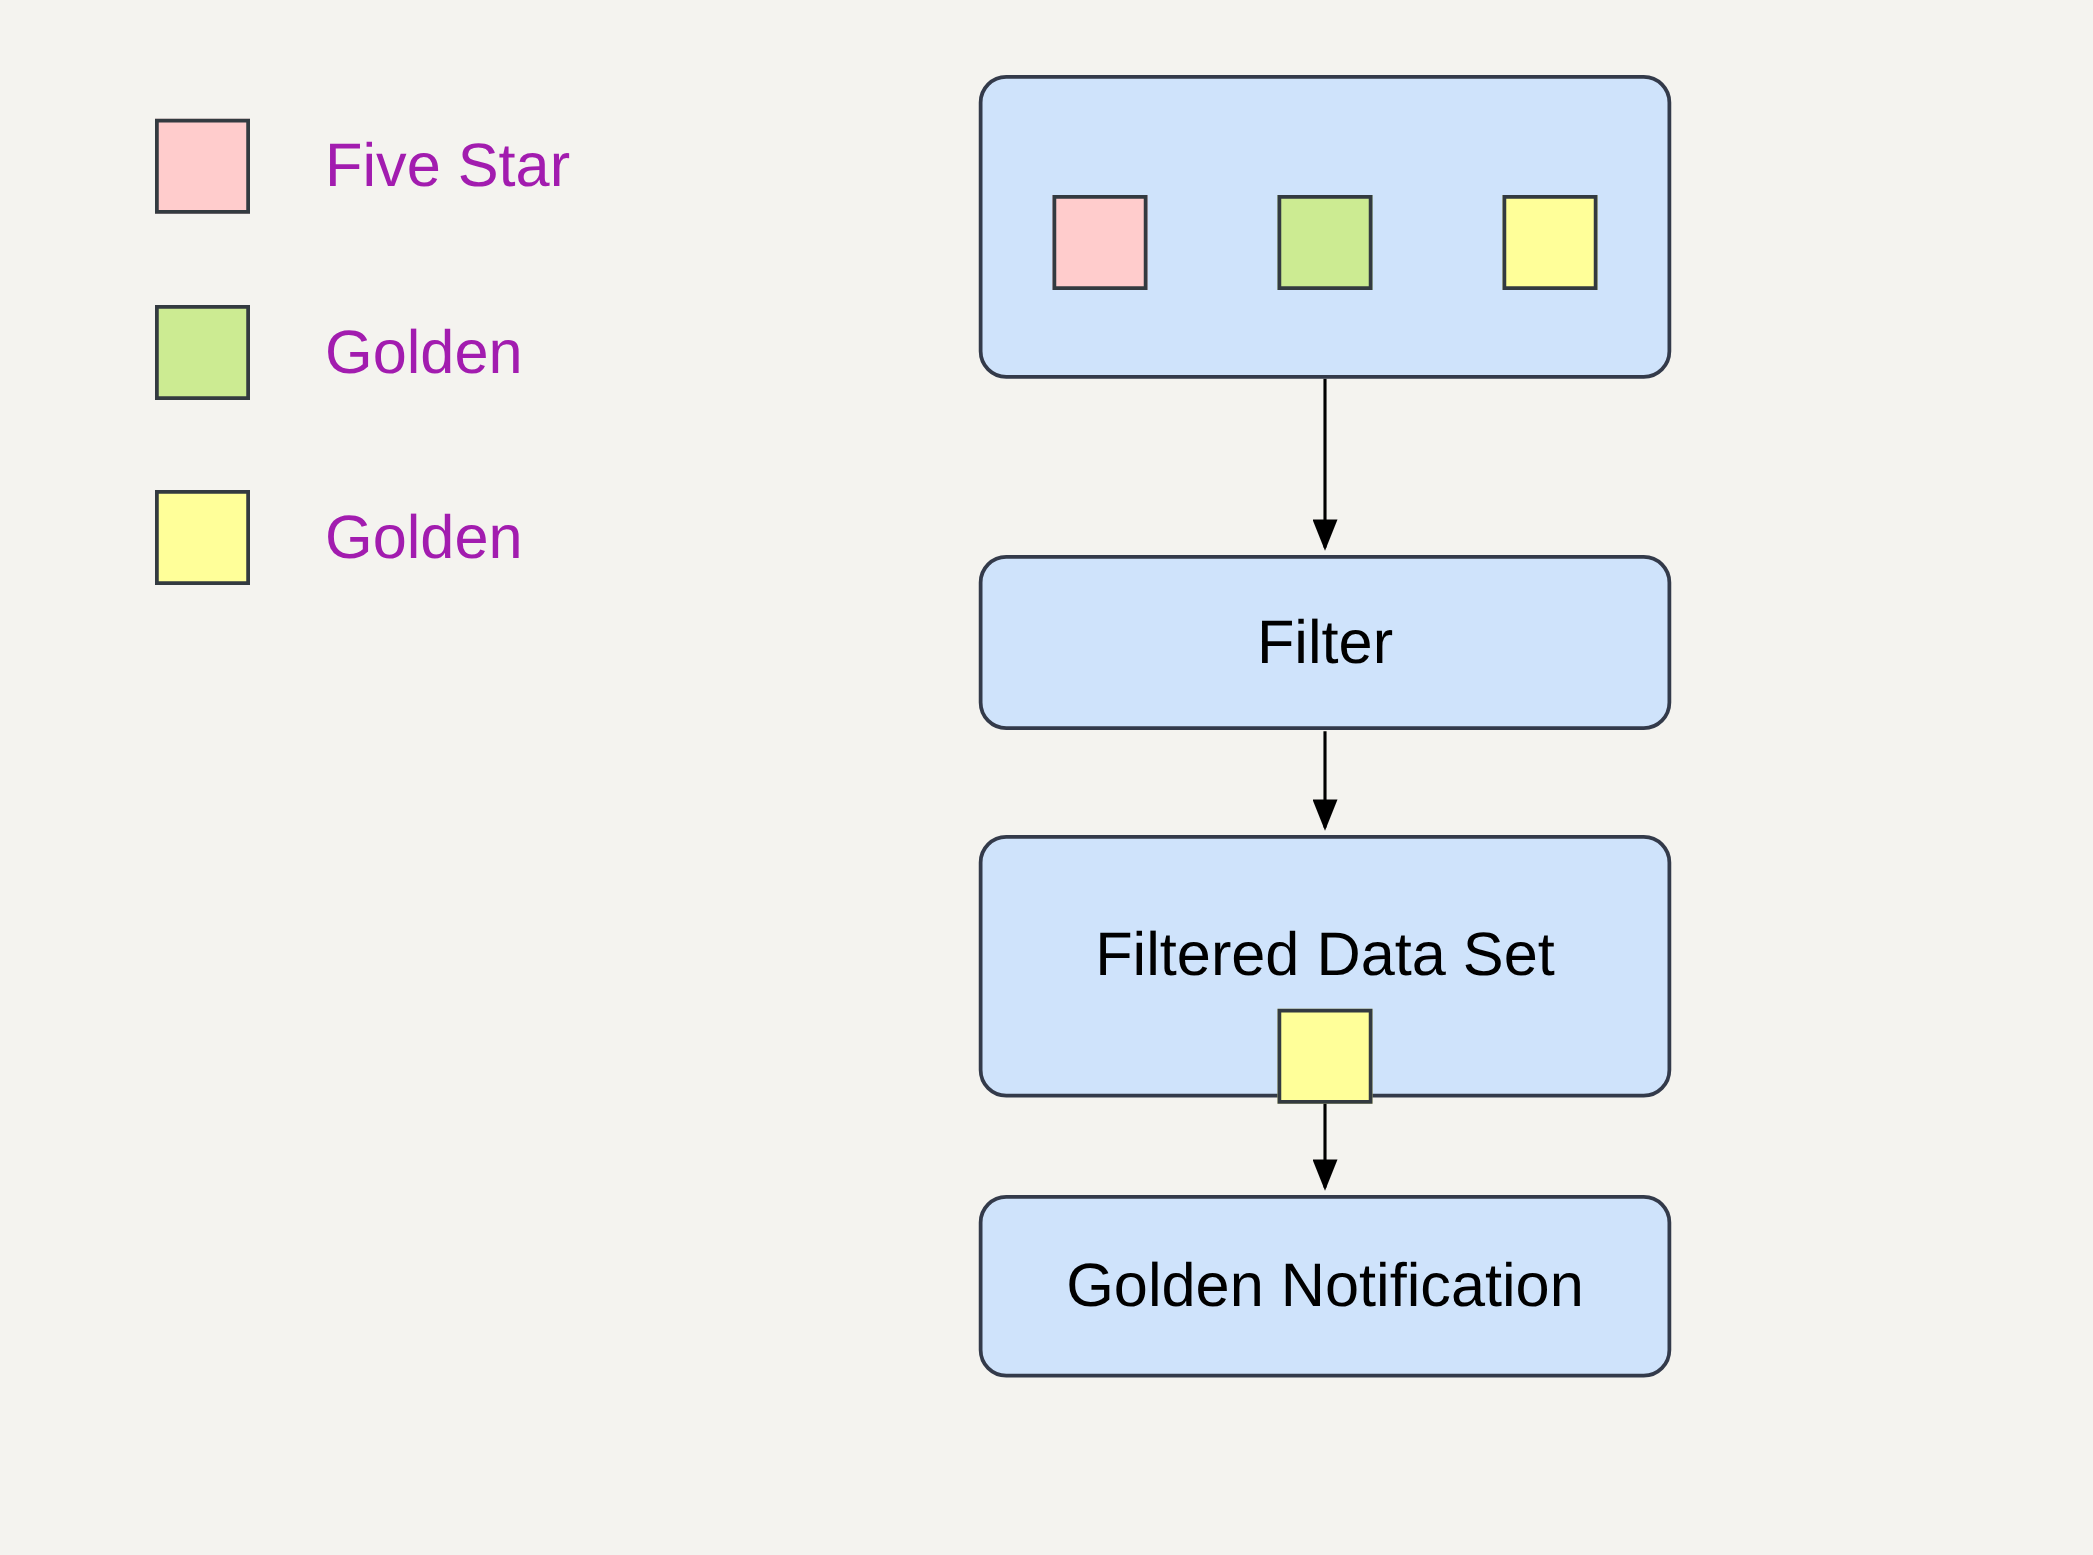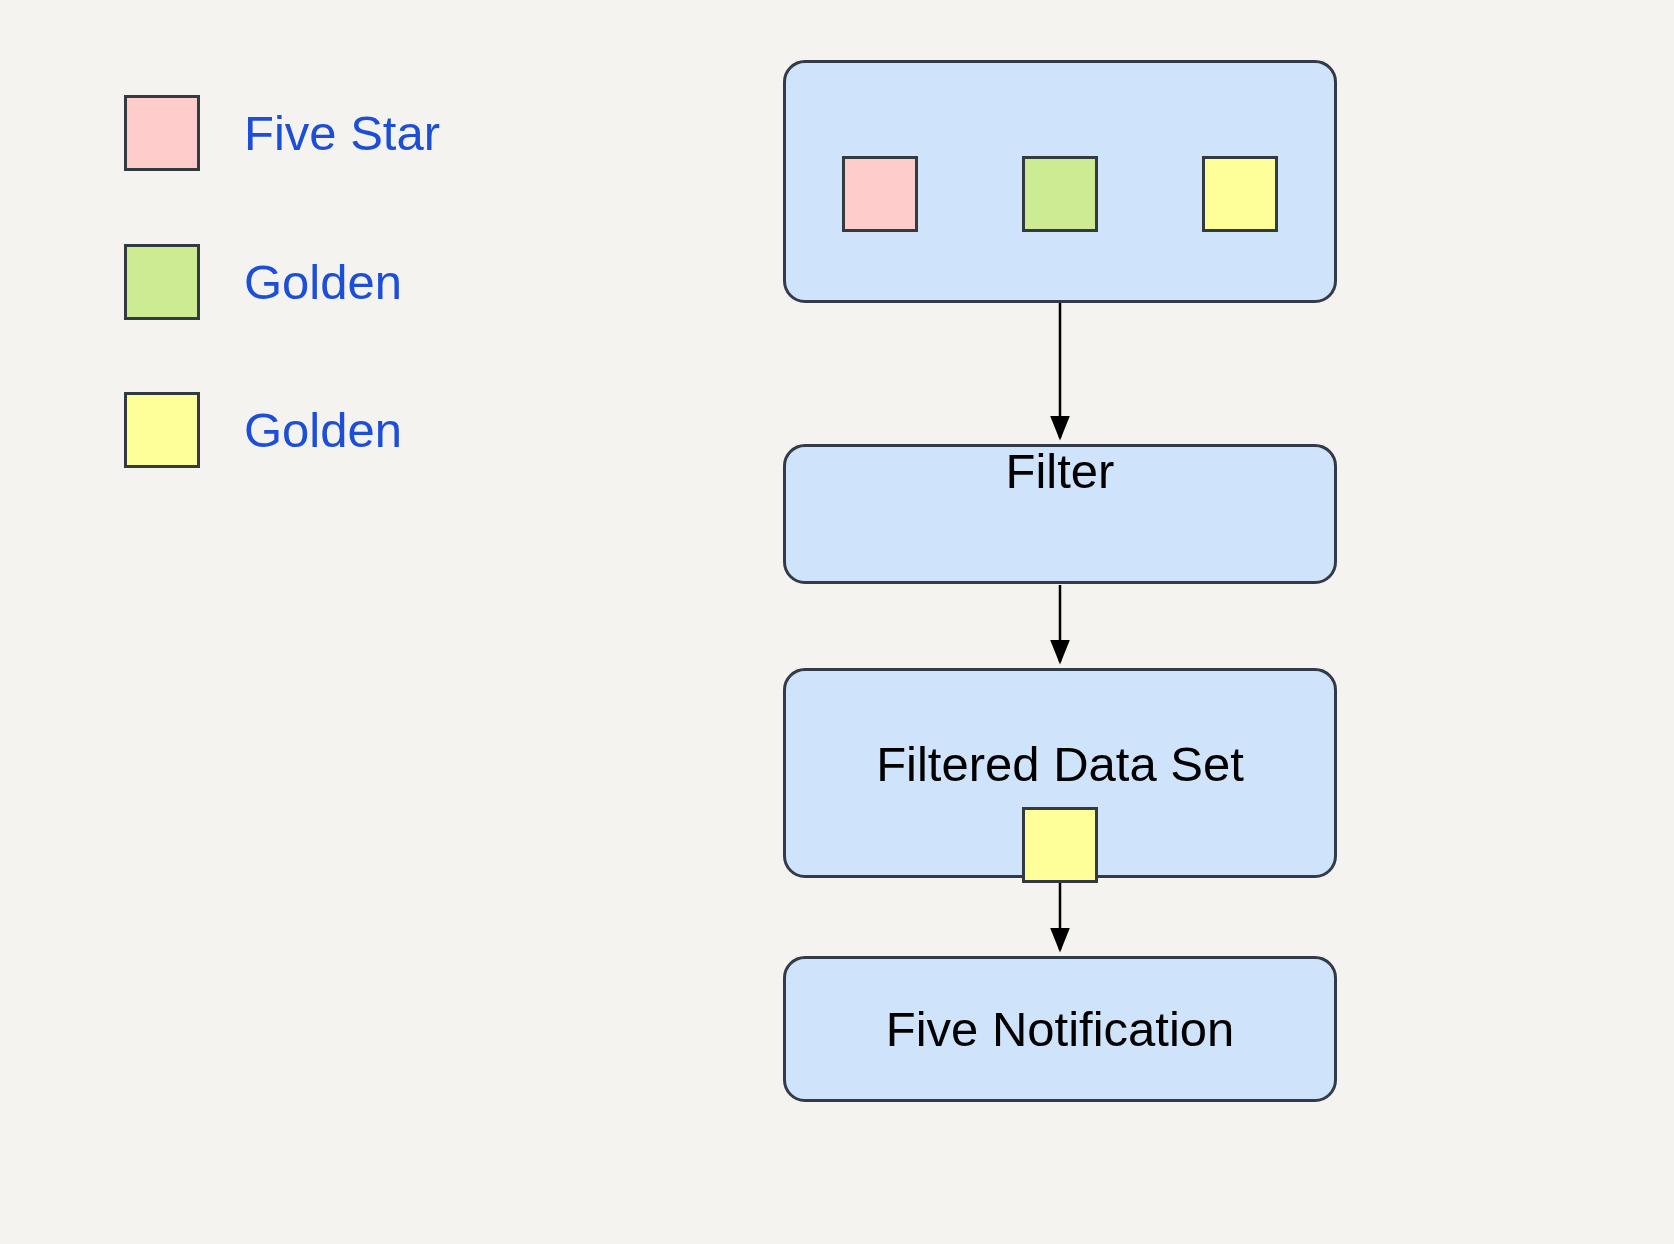--- a/index.html
+++ b/index.html
@@ -41,24 +41,24 @@
   .legend-row.r2 { top: 297px; }
 
   .swatch {
     width: 70px;
     height: 70px;
     border: 3px solid #333a40;
     box-sizing: content-box;
     flex: 0 0 auto;
   }
   .legend-label {
-    margin-left: 44px;
+    margin-left: 60px;
     font-size: 49px;
     line-height: 1;
-    color: #1d4ed8;
+    color: #a21caf;
     white-space: nowrap;
   }
 
   
   .node {
     position: absolute;
     left: 783px;
     width: 554px;
     background: #cfe3fb;
     border: 3px solid #333a4a;
@@ -93,21 +93,21 @@
     height: 243px;
     padding-top: 62px;
   }
   #node-dataset .chip-row {
     margin-top: 31px;
     gap: 104px;
   }
   #node-filter {
     top: 444px;
     height: 140px;
-    justify-content: flex-start;
+    justify-content: center;
   }
   #node-filtered {
     top: 668px;
     height: 210px;
     padding-top: 69px;
   }
   #node-filtered .chip-row {
     margin-top: 18px;
   }
   #node-email {
@@ -174,16 +174,16 @@
   </div>
 
   <div class="node" id="node-filtered">
     <div class="node-title">Filtered Data Set</div>
     <div class="chip-row">
       <div class="chip" style="background:#ffff99"></div>
     </div>
   </div>
 
   <div class="node" id="node-email">
-    <div class="node-title">Five Notification</div>
+    <div class="node-title">Golden Notification</div>
   </div>
 
 </div>
 
 </body></html>

